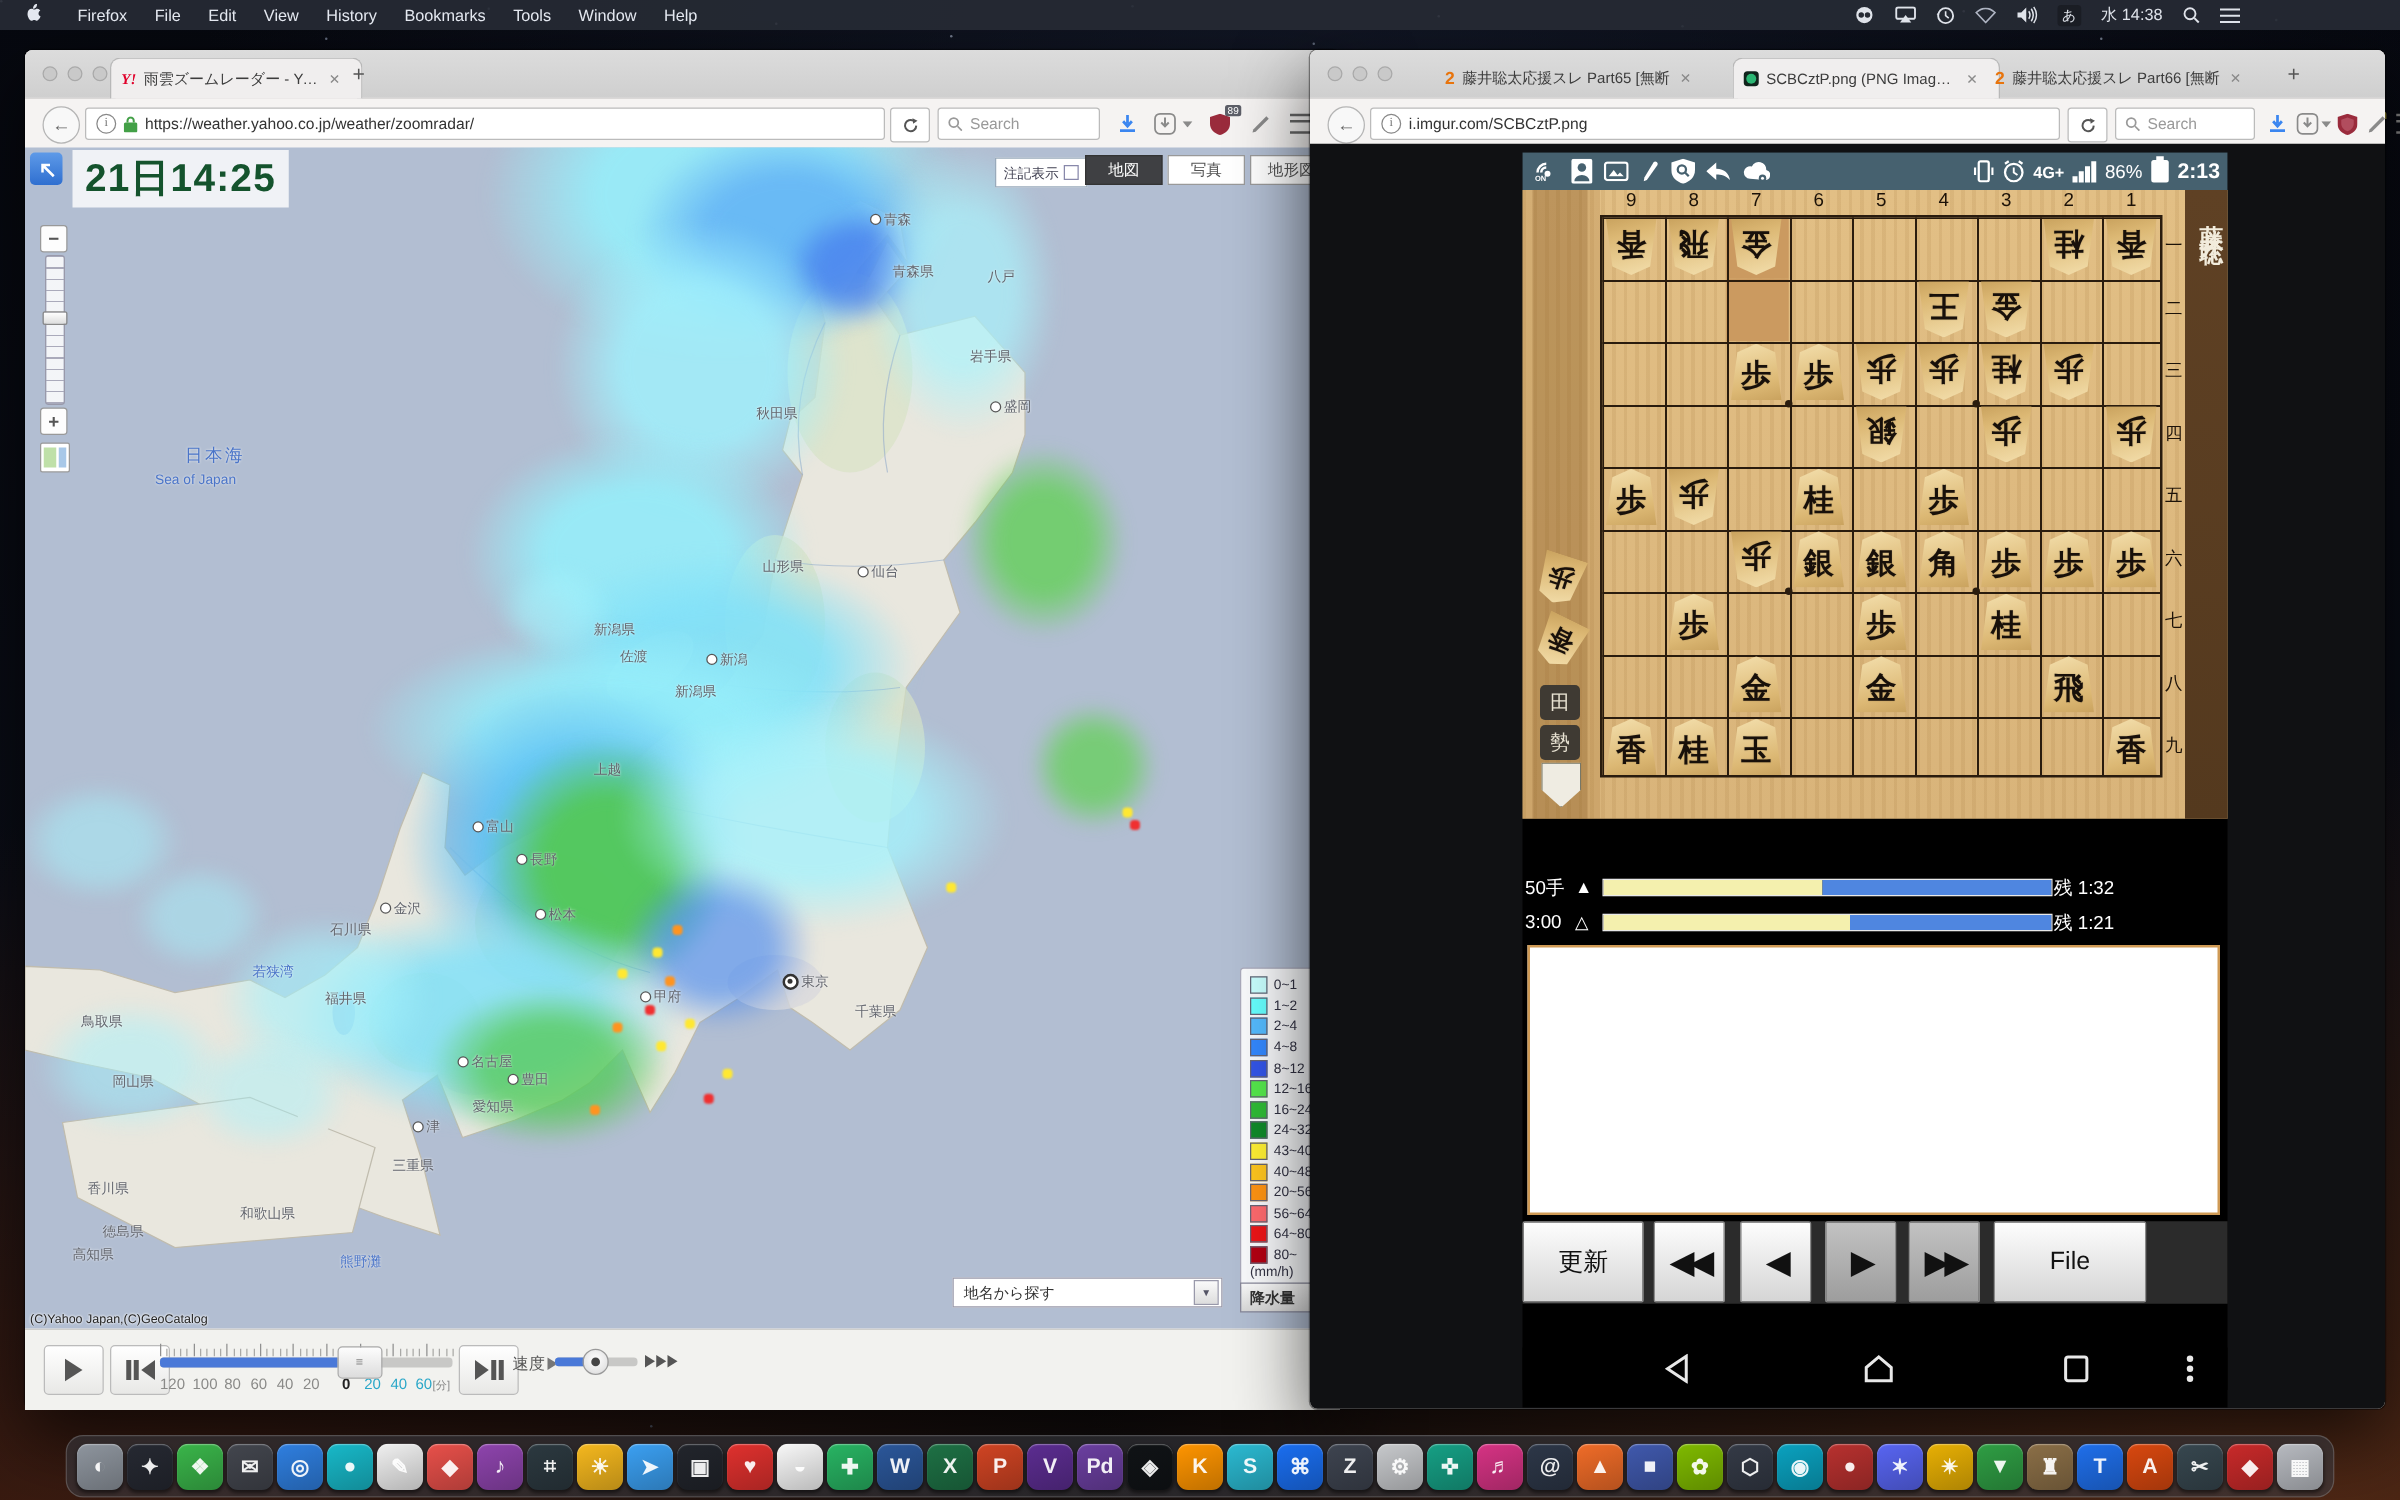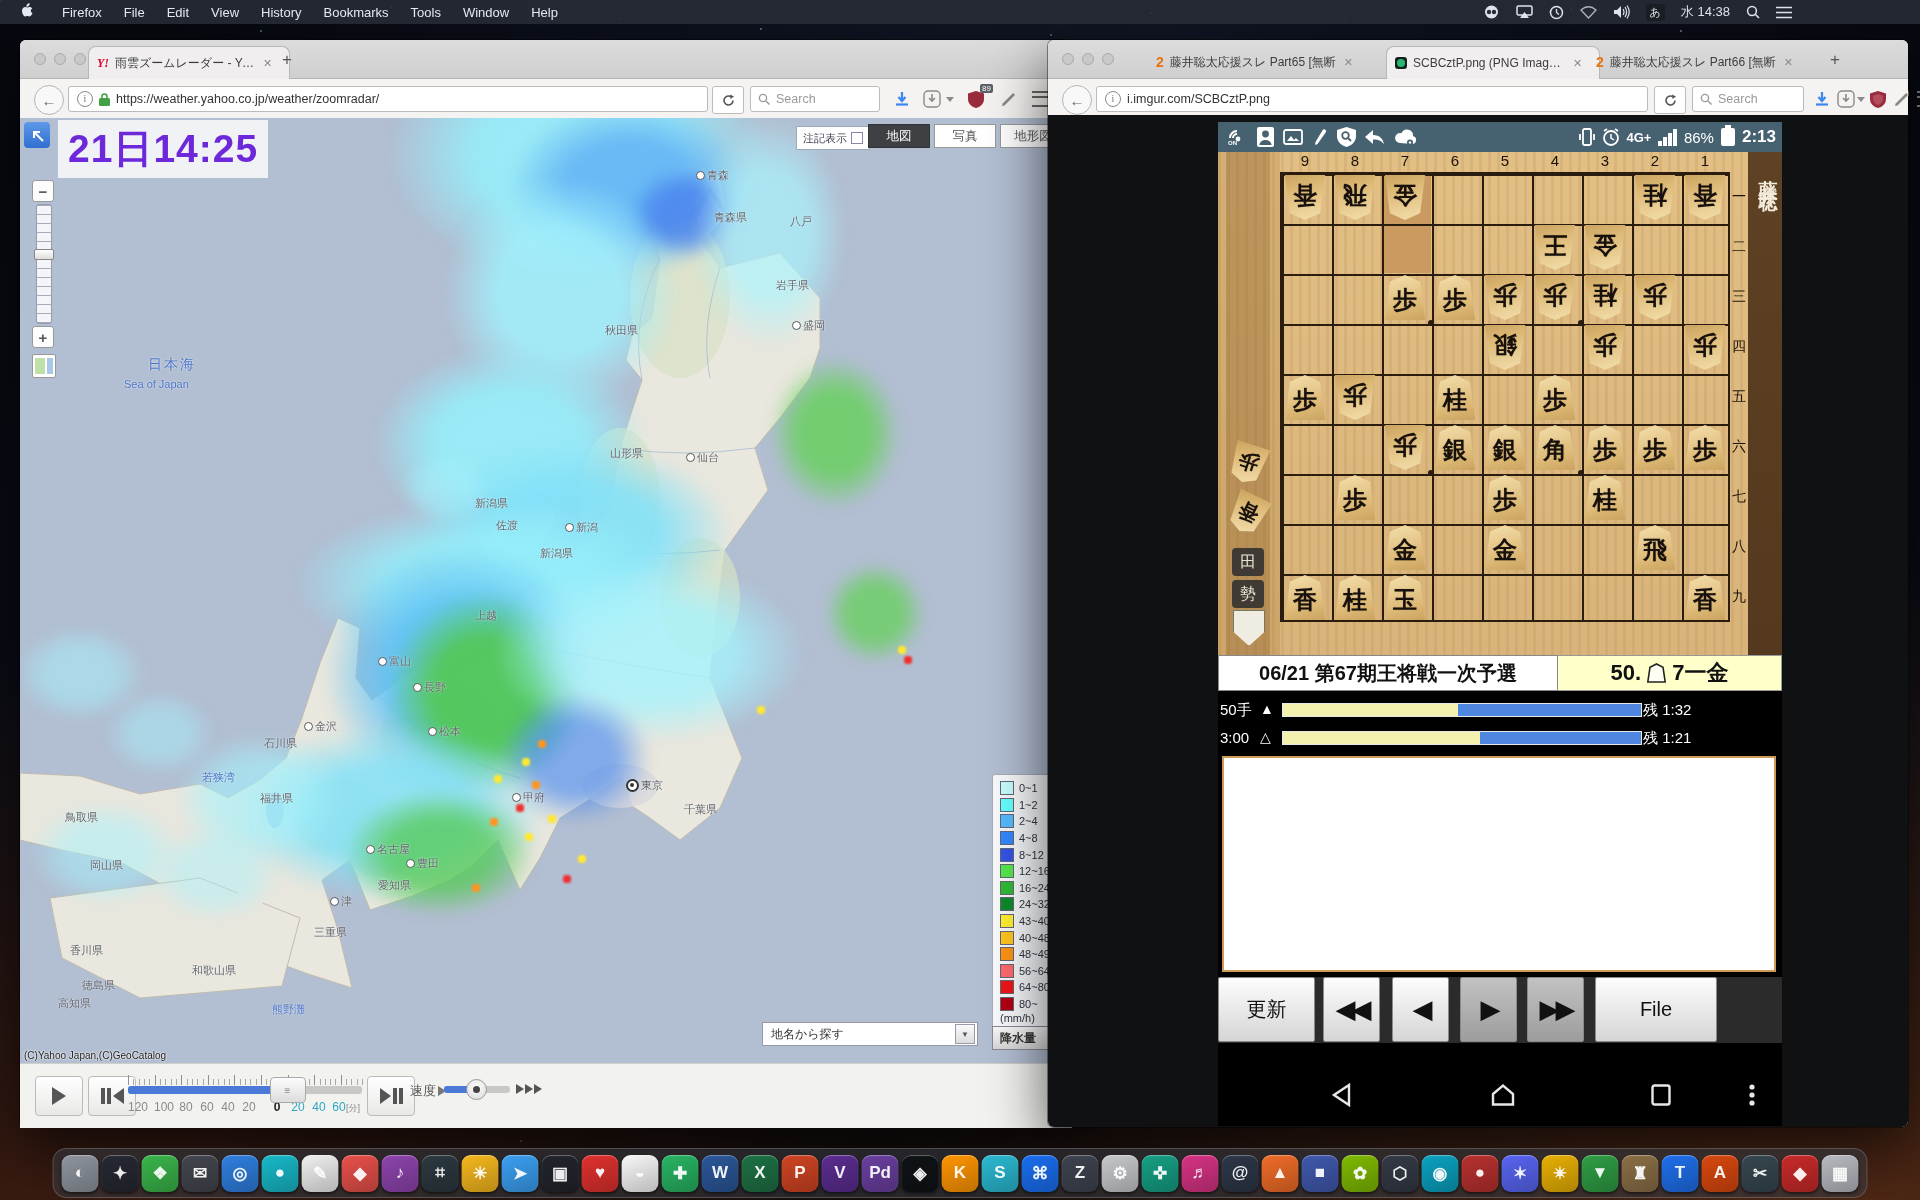--- a/index.html
+++ b/index.html
@@ -59,21 +59,21 @@
   #map{position:absolute;left:0;top:78px;width:1052px;height:945px;background:#b2bed2;overflow:hidden;}
   #map svg.land{position:absolute;left:0;top:0;}
   .blob{position:absolute;filter:blur(6px);border-radius:50%;}
   .rdot{position:absolute;width:8px;height:8px;border-radius:40%;filter:blur(1px);}
   .map-label{position:absolute;font-size:11px;color:#63666e;white-space:nowrap;text-shadow:0 0 2px rgba(255,255,255,.9);display:flex;align-items:center;gap:2px;}
   .map-label.sea{color:#4a74c8;}
   .map-label.big{font-size:14px;letter-spacing:2px;}
   .city-dot{width:7px;height:7px;border:1.5px solid #555;border-radius:50%;background:#fff;display:inline-block;}
   .tokyo-dot{width:9px;height:9px;border:2px solid #333;border-radius:50%;background:#fff;display:inline-block;position:relative;}
   .tokyo-dot:after{content:"";position:absolute;left:1.5px;top:1.5px;width:4px;height:4px;background:#333;border-radius:50%;}
-  #timestamp{position:absolute;left:38px;top:2px;background:rgba(255,255,255,.8);color:#6d28d9;font-size:39px;font-weight:bold;
+  #timestamp{position:absolute;left:38px;top:2px;background:rgba(255,255,255,.8);color:#14532d;font-size:31px;font-weight:bold;
     padding:2px 10px;letter-spacing:1px;}
   #loc-btn{position:absolute;left:4px;top:4px;width:26px;height:26px;background:linear-gradient(#5e9ae8,#2f6fd0);border-radius:4px;
     display:flex;align-items:center;justify-content:center;}
   #anno-btn{position:absolute;left:776px;top:8px;height:22px;background:#fff;border:1px solid #9ab;font-size:11px;color:#445;
     display:flex;align-items:center;padding:0 6px;gap:4px;}
   #anno-btn .cb{width:10px;height:10px;border:1px solid #88a;background:#fff;}
   .layer-tab{position:absolute;top:6px;width:62px;height:24px;font-size:12.5px;display:flex;align-items:center;justify-content:center;
     background:#fff;color:#555;border:1px solid #999;box-sizing:border-box;}
   .layer-tab.active{background:#3f4043;color:#fff;border-color:#333;}
   #zoomctl{position:absolute;left:12px;top:62px;width:24px;}
@@ -587,21 +587,21 @@
             <div class="leg-row">
               <span class="leg-chip" style="background: rgb(255, 240, 51);"></span>
               <span class="leg-label">43~40</span>
             </div>
             <div class="leg-row">
               <span class="leg-chip" style="background: rgb(255, 198, 30);"></span>
               <span class="leg-label">40~48</span>
             </div>
             <div class="leg-row">
               <span class="leg-chip" style="background: rgb(255, 148, 19);"></span>
-              <span class="leg-label">48~49</span>
+              <span class="leg-label">20~56</span>
             </div>
             <div class="leg-row">
               <span class="leg-chip" style="background: rgb(255, 106, 110);"></span>
               <span class="leg-label">56~64</span>
             </div>
             <div class="leg-row">
               <span class="leg-chip" style="background: rgb(238, 21, 24);"></span>
               <span class="leg-label">64~80</span>
             </div>
             <div class="leg-row">
@@ -938,30 +938,20 @@
               <div class="piece cap-piece" style="left: 12px; top: 292px; transform: rotate(198deg);">歩</div>
               <div class="piece cap-piece" style="left: 12px; top: 342px; transform: rotate(206deg);">香</div>
             </div>
           <div id="sidebar-icons">
               <div class="side-ico" style="top: 396px;">田</div>
               <div class="side-ico" style="top: 428px;">勢</div>
             </div>
           <div id="shield-ico" style="top:458px;"></div>
         </div>
 
-        <div id="p-info">
-          <div id="info-date">06/21 第67期王将戦一次予選</div>
-          <div id="info-move">
-            <span>50.</span>
-            <svg width="19" height="20" viewBox="0 0 19 20">
-                <path d="M9.5 1 L16 4.2 L18.2 19 H0.8 L3 4.2 Z" fill="#fffef2" stroke="#222" stroke-width="1.6"></path>
-              </svg>
-            <span>7一金</span>
-          </div>
-        </div>
         <div class="timer-row" style="top:576px;">
           <span class="lab">50手</span>
             <span class="mk">▲</span>
           <span class="bar">
               <span class="y" style="width: 49%;"></span>
               <span class="b"></span>
             </span>
           <span class="rem">残 1:32</span>
         </div>
         <div class="timer-row" style="top:604px;">

